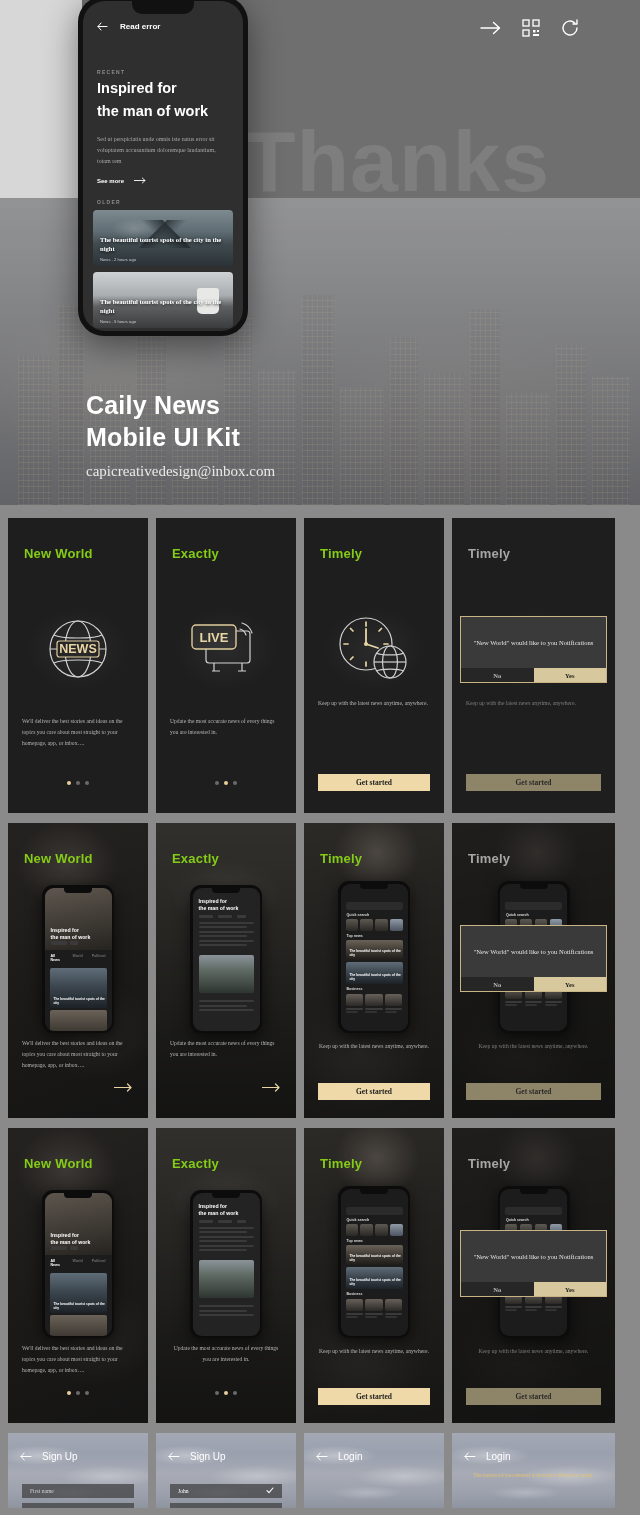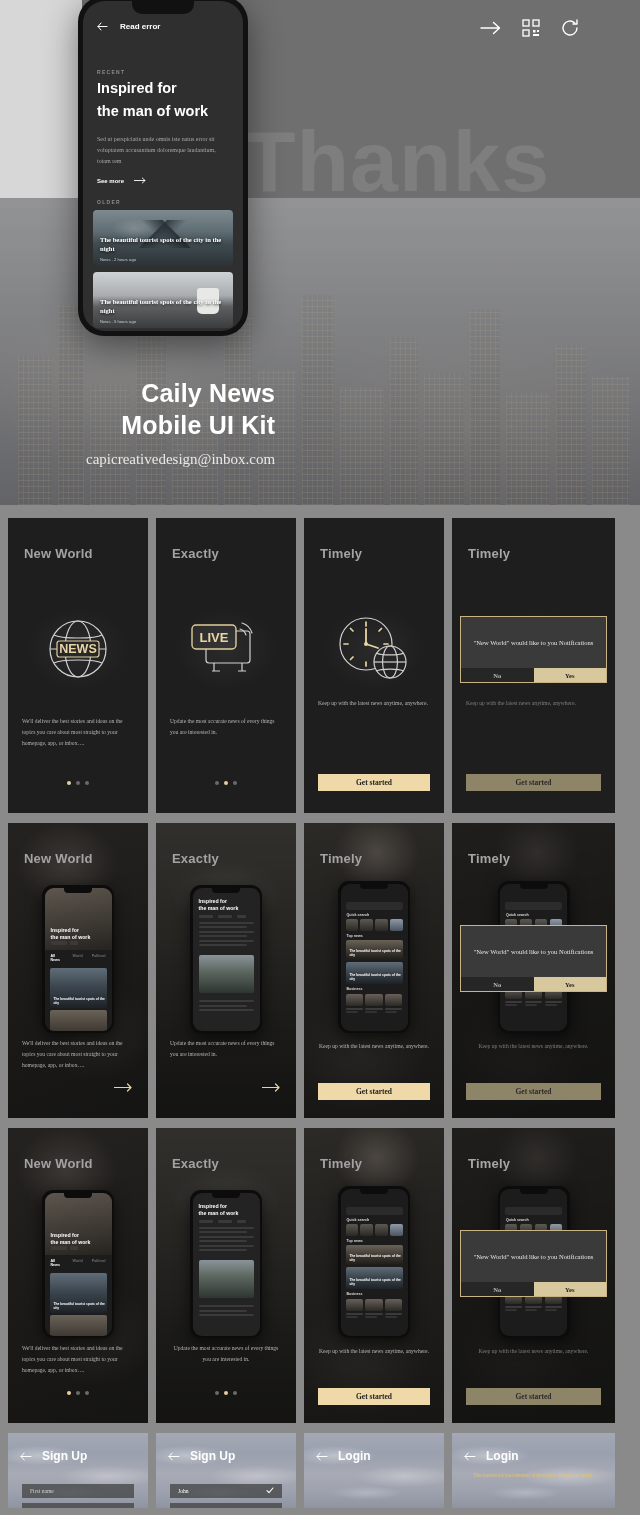--- a/index.html
+++ b/index.html
@@ -43,21 +43,21 @@
   }
   .thanks {
     position:absolute; left:243px; top:118px;
     font-size:86px; font-weight:bold; letter-spacing:1px;
     color:#7e7e7e; line-height:1; white-space:nowrap;
     font-family:"Liberation Sans", sans-serif;
   }
   .top-icons { position:absolute; right:60px; top:18px; display:flex; gap:20px; align-items:center; }
   .top-icons svg { display:block; }
 
-  .hero-text { position:absolute; left:86px; top:377px;text-align:right; }
+  .hero-text { position:absolute; left:86px; top:389px; }
   .hero-title { color:#fff; font-size:25px; font-weight:bold; line-height:1.28; letter-spacing:.2px; }
   .hero-mail { margin-top:10px; color:#e9e9e9; font-size:15px; font-family:"Liberation Serif", serif; }
 
   
   .hero-phone {
     position:absolute; left:78px; top:-4px; width:170px; height:340px;
     background:#111; border-radius:26px; padding:5px;
     box-shadow:0 10px 34px rgba(0,0,0,.45);
   }
   .hero-phone-screen {
@@ -98,21 +98,21 @@
 
   
   .grid { position:relative; width:640px; padding:13px 0 0 8px; }
   .row { display:flex; gap:8px; margin-bottom:10px; }
   .card {
     position:relative; width:140px; height:295px; overflow:hidden;
     background:#1e1e1e; flex:0 0 140px;
   }
   .card.wide { width:163px; flex:0 0 163px; }
   .card-title {
-    position:absolute; left:16px; top:28px; color:#a3a3a3; font-size:13px; font-weight:bold; z-index:6;
+    position:absolute; left:16px; top:28px; color:#84cc16; font-size:13px; font-weight:bold; z-index:6;
     letter-spacing:.2px;
   }
   .card.dim .card-title { color:#a6a6a6; }
   .card-desc {
     position:absolute; left:14px; right:14px; color:#b5b5b5; font-size:5.6px; line-height:2.0;
     font-family:"Liberation Serif", serif; z-index:6;
   }
   .card.dim .card-desc { color:#7e7e7e; }
   .get-btn {
     position:absolute; left:14px; right:14px; bottom:18px; height:17px; background:#efd9a8;
@@ -216,21 +216,21 @@
   .sky { position:absolute; inset:0;
          background:linear-gradient(180deg,#a4a8b4 0%, #9aa0ae 28%, #a8abb5 55%, #9da2ae 78%, #8f94a1 100%); }
   .sky::after{
     content:""; position:absolute; inset:0;
     background:
       radial-gradient(ellipse 60px 14px at 22% 30%, rgba(255,255,255,.35), transparent 70%),
       radial-gradient(ellipse 70px 16px at 72% 58%, rgba(255,255,255,.28), transparent 70%),
       radial-gradient(ellipse 50px 10px at 45% 80%, rgba(255,255,255,.22), transparent 70%);
   }
   .f-nav { position:absolute; left:12px; top:14px; display:flex; align-items:center; gap:10px; z-index:3; }
-  .f-title { color:#fff; font-size:12px; font-weight:bold; }
+  .f-title { color:#fff; font-size:10px; font-weight:normal; }
   .f-field {
     position:absolute; left:14px; right:14px; height:14px; background:rgba(62,62,62,.72);
     z-index:3; display:flex; align-items:center; padding:0 8px; justify-content:space-between;
   }
   .f-field span { color:#cfcfcf; font-size:5.6px; font-family:"Liberation Serif", serif; }
   .f-field.filled span { color:#fff; }
   .f-err { position:absolute; left:12px; right:12px; top:38px; z-index:3; text-align:center;
            color:#e3c271; font-size:5.4px; line-height:1.8; font-family:"Liberation Serif", serif; }
 </style>
 </head>

